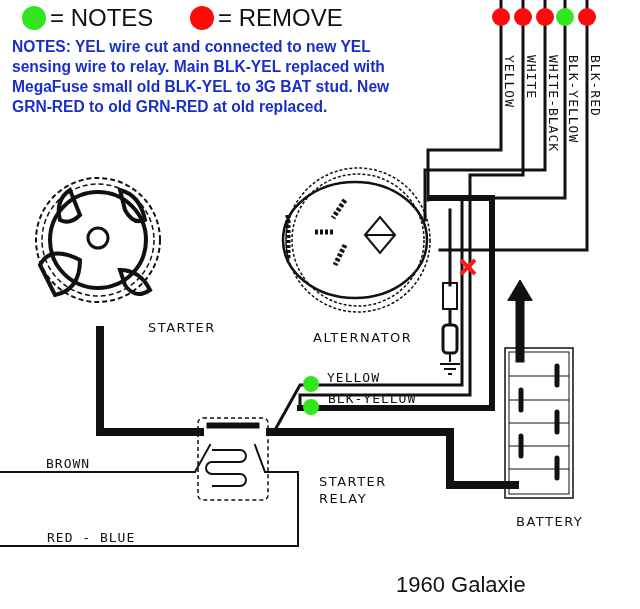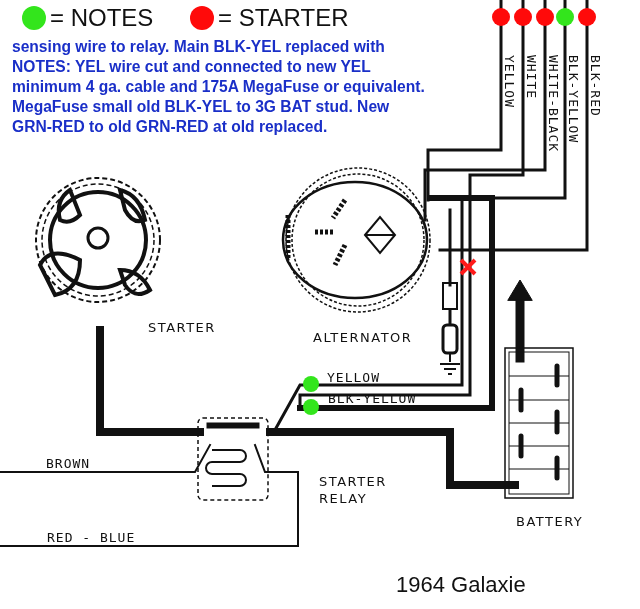--- a/index.html
+++ b/index.html
@@ -17,27 +17,26 @@
 </style>
 </head>
 <body>
 
 <div class="legend" id="legend-keep">
   <span class="dot" style="background:#33e51c"></span>
   <span>= NOTES</span>
 </div>
 <div class="legend" id="legend-remove">
   <span class="dot" style="background:#ff0a0a"></span>
-  <span>= STARTER</span>
+  <span>= REMOVE</span>
 </div>
 
 <div class="notes">
+  <div>NOTES: YEL wire cut and connected to new YEL</div>
   <div>sensing wire to relay. Main BLK-YEL replaced with</div>
-  <div>NOTES: YEL wire cut and connected to new YEL</div>
-  <div>minimum 4 ga. cable and 175A MegaFuse or equivalent.</div>
   <div>MegaFuse small old BLK-YEL to 3G BAT stud. New</div>
   <div>GRN-RED to old  GRN-RED at old replaced.</div>
 </div>
 
 <svg id="diagram" width="640" height="609" viewBox="0 0 640 609">
   <g fill="none" stroke="#111" stroke-linecap="square">
 
     <g>
       <path d="M501 0 V150 H428 V200" stroke-width="3"></path>
     </g>
@@ -143,13 +142,13 @@
       <circle cx="587" cy="17" r="9" fill="#ff0a0a"></circle>
     </g>
   <circle cx="311" cy="384" r="8" fill="#33e51c"></circle>
   <circle cx="311" cy="407" r="8" fill="#33e51c"></circle>
 
   <g stroke="#ff1a1a" stroke-width="4">
     <path d="M461 260 L475 274 M475 260 L461 274"></path>
   </g>
 </svg>
 
-<div class="caption">1964 Galaxie</div>
+<div class="caption">1960 Galaxie</div>
 
 </body></html>

